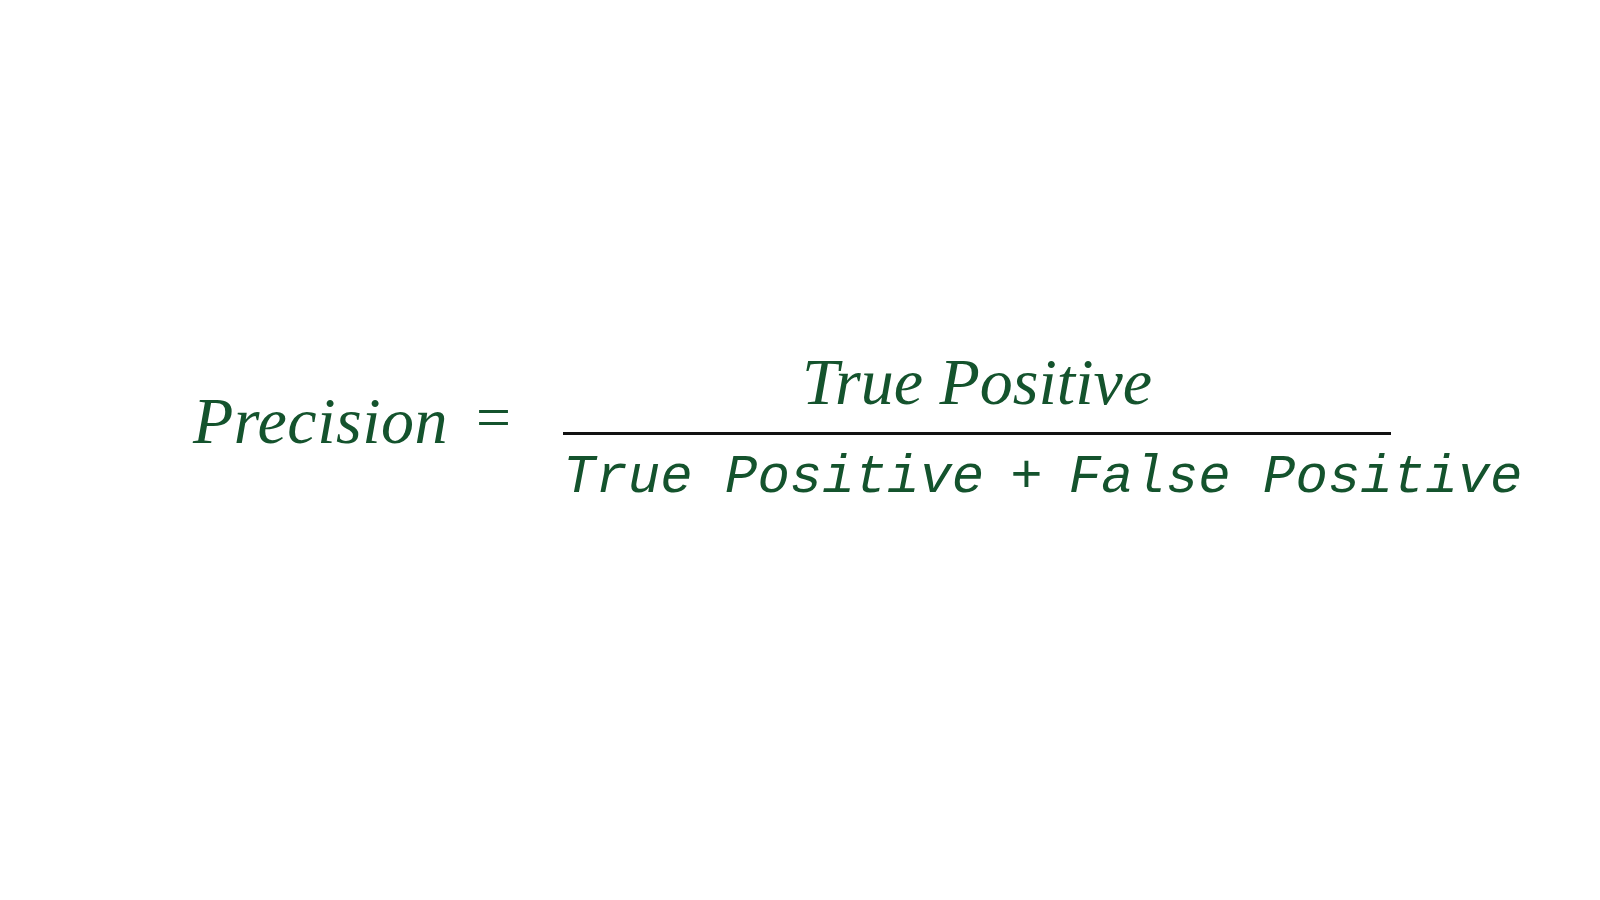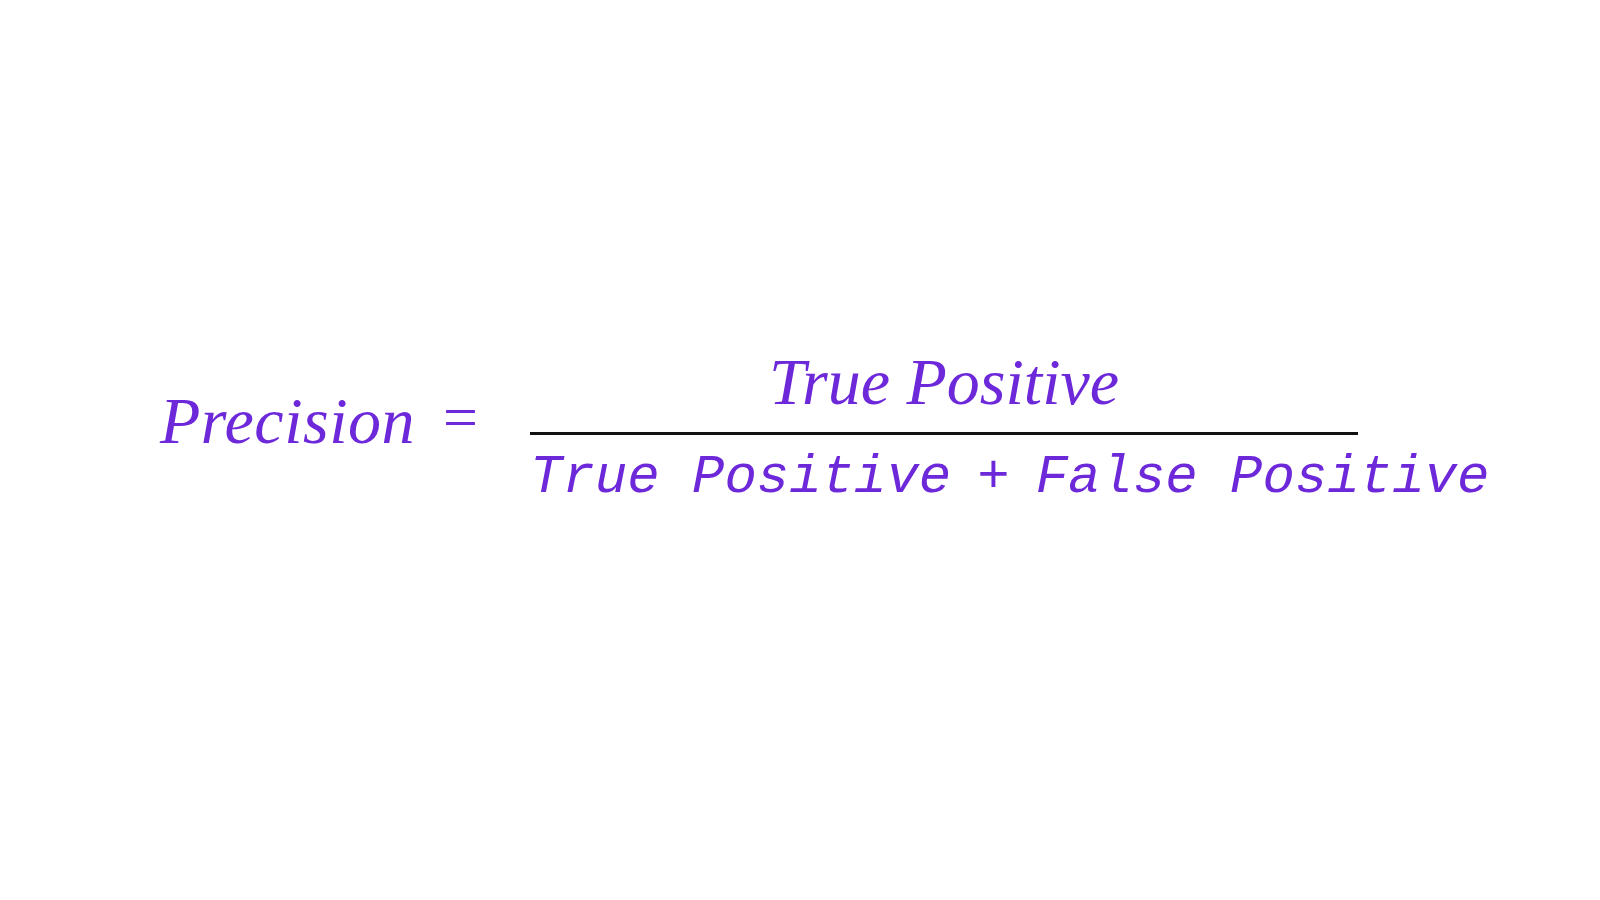--- a/index.html
+++ b/index.html
@@ -9,21 +9,22 @@
       height: 900px;
       background: #ffffff;
       overflow: hidden;
     }
     .canvas {
       position: relative;
       width: 1324px;
       height: 900px;
       background: #ffffff;
       font-family: "DejaVu Serif", "Liberation Serif", serif;
-      color: #6d28d9;
+      color: #14532d;
+      margin-left: 33px;
     }
     .formula {
       position: absolute;
       left: 160px;
       top: 340px;
       width: 1210px;
       height: 180px;
     }
     .lhs {
       position: absolute;

